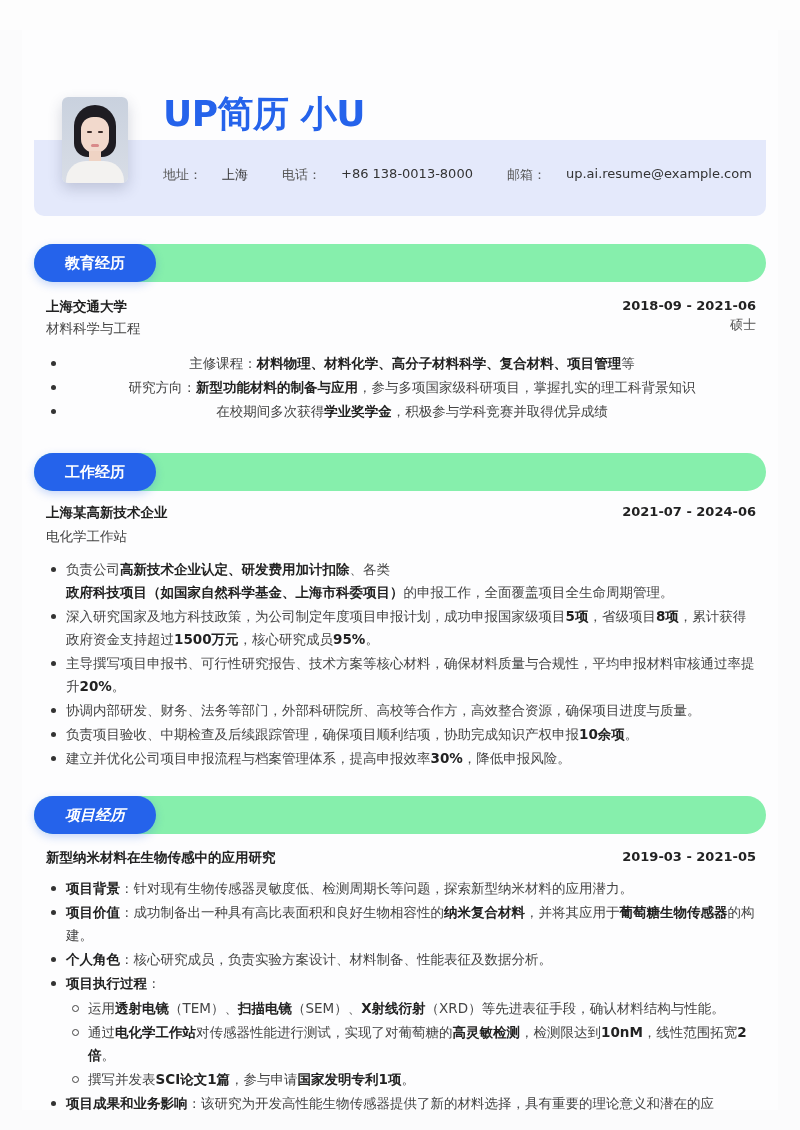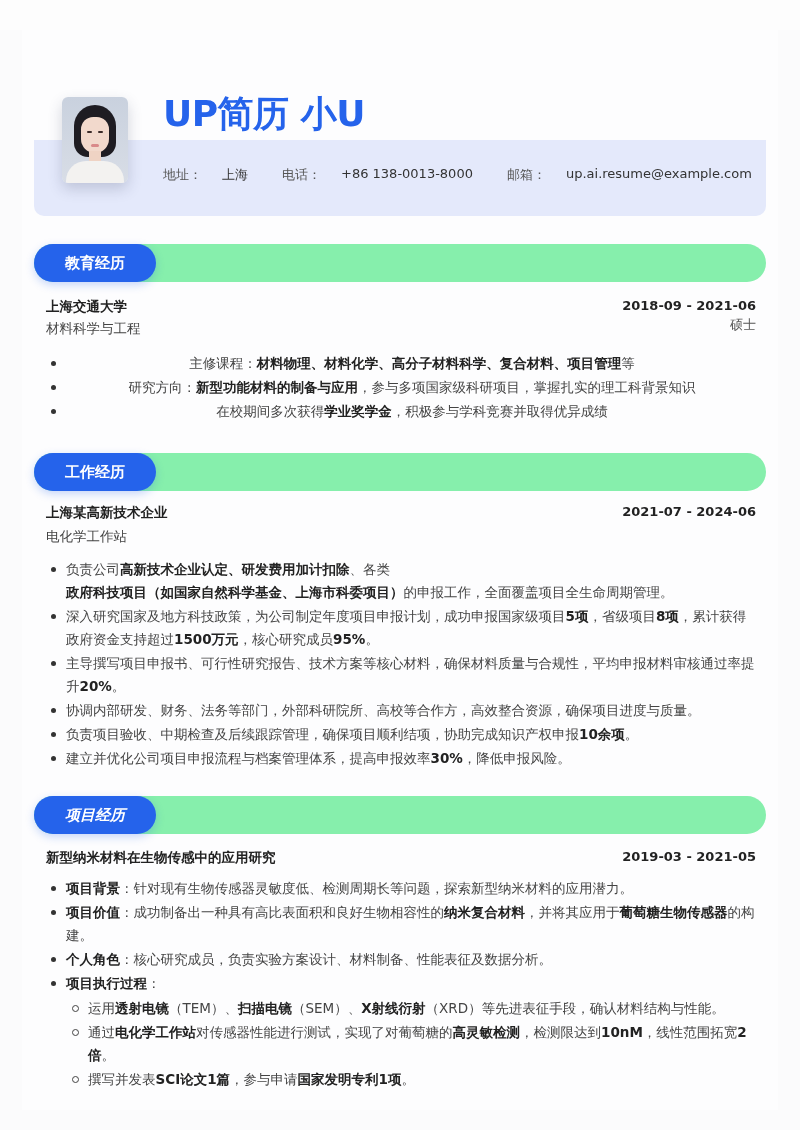--- a/index.html
+++ b/index.html
@@ -162,13 +162,14 @@
 </div>
 <ul class="bullets" style="top:877px;">
     <li><b>项目背景</b><span>：针对现有生物传感器灵敏度低、检测周期长等问题，探索新型纳米材料的应用潜力。</span></li>
     <li><b>项目价值</b><span>：成功制备出一种具有高比表面积和良好生物相容性的</span><b>纳米复合材料</b><span>，并将其应用于</span><b>葡萄糖生物传感器</b><span>的构建。</span></li>
     <li><b>个人角色</b><span>：核心研究成员，负责实验方案设计、材料制备、性能表征及数据分析。</span></li>
     <li><b>项目执行过程</b><span>：</span><ul class="sub-bullets">
         <li><span>运用</span><b>透射电镜</b><span>（TEM）、</span><b>扫描电镜</b><span>（SEM）、</span><b>X射线衍射</b><span>（XRD）等先进表征手段，确认材料结构与性能。</span></li>
         <li><span>通过</span><b>电化学工作站</b><span>对传感器性能进行测试，实现了对葡萄糖的</span><b>高灵敏检测</b><span>，检测限达到</span><b>10nM</b><span>，线性范围拓宽</span><b>2倍</b><span>。</span></li>
         <li><span>撰写并发表</span><b>SCI论文1篇</b><span>，参与申请</span><b>国家发明专利1项</b><span>。</span></li>
       </ul></li>
+    <li><b>项目成果和业务影响</b><span>：该研究为开发高性能生物传感器提供了新的材料选择，具有重要的理论意义和潜在的应</span></li>
   </ul>
 
 </body></html>

